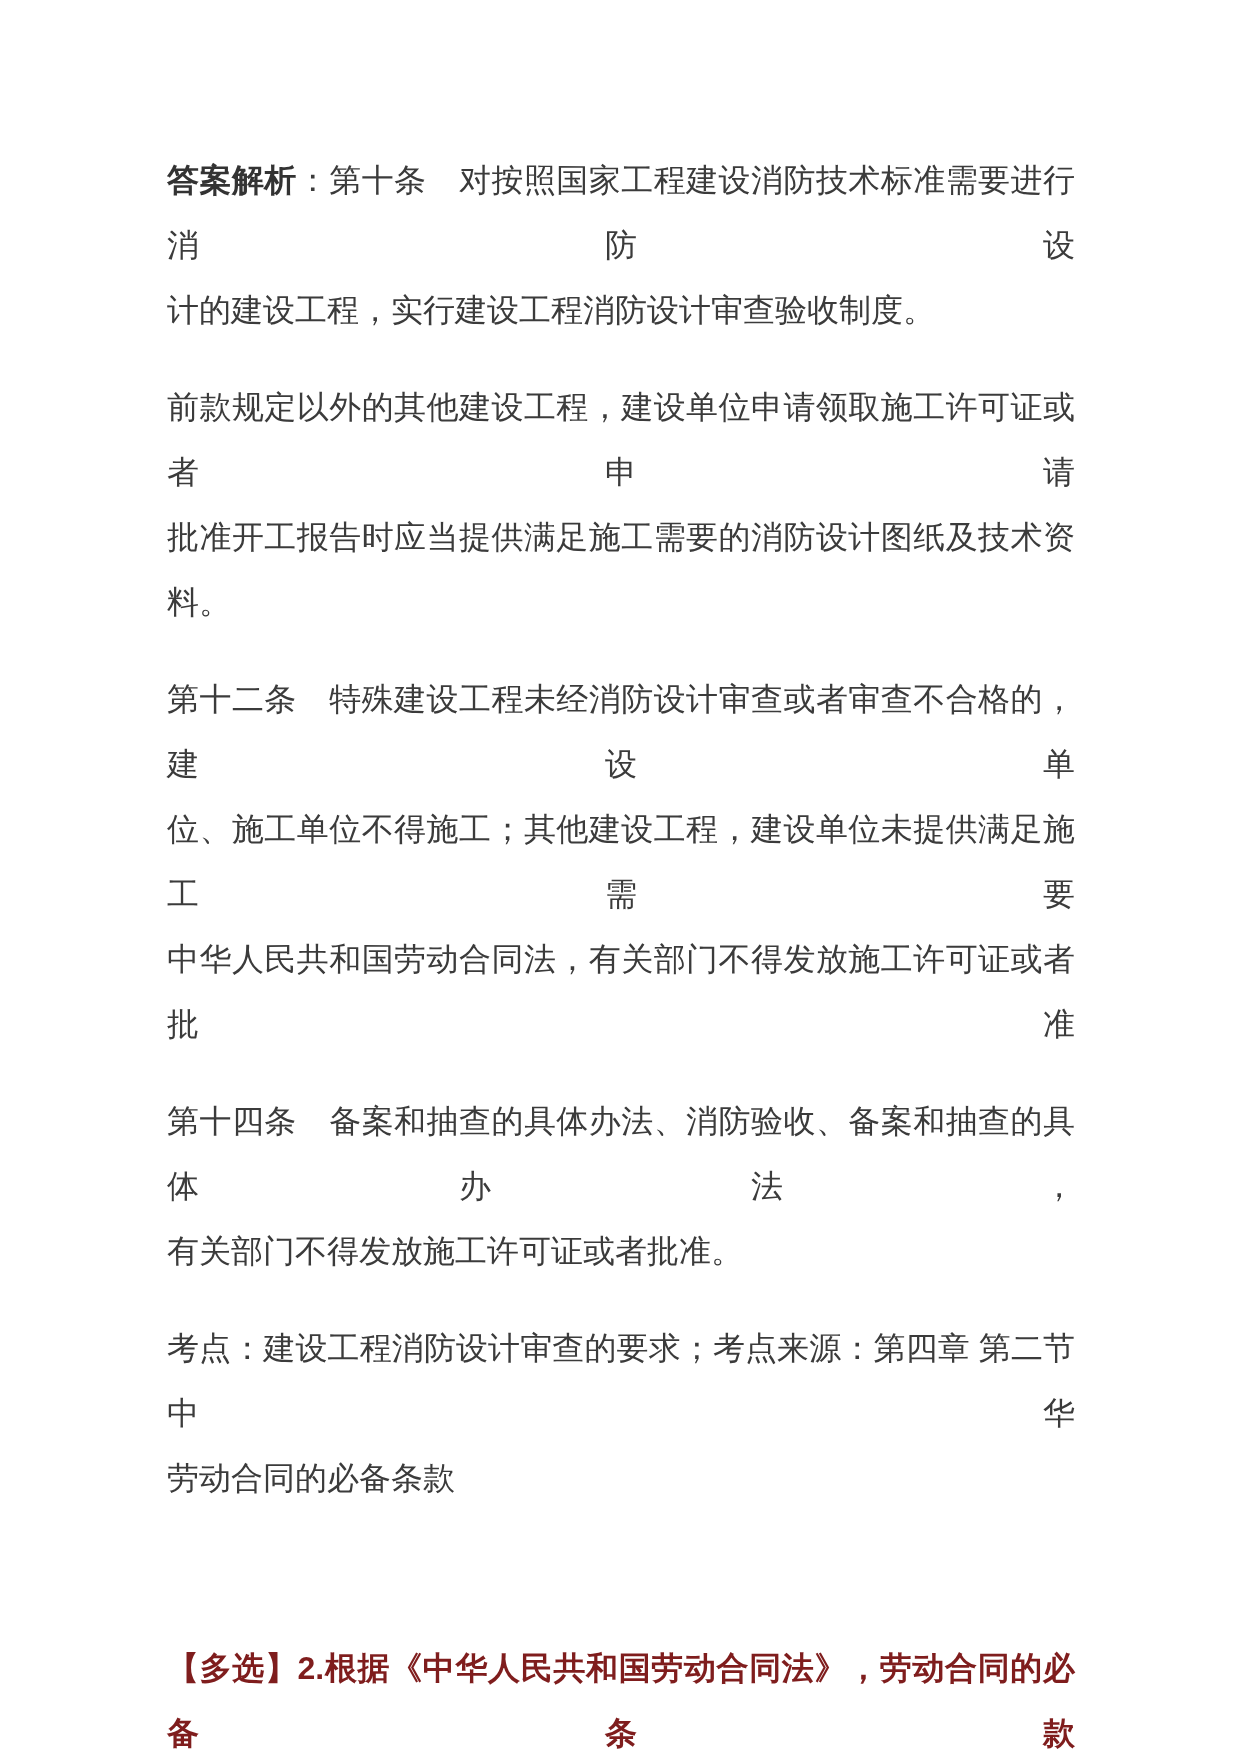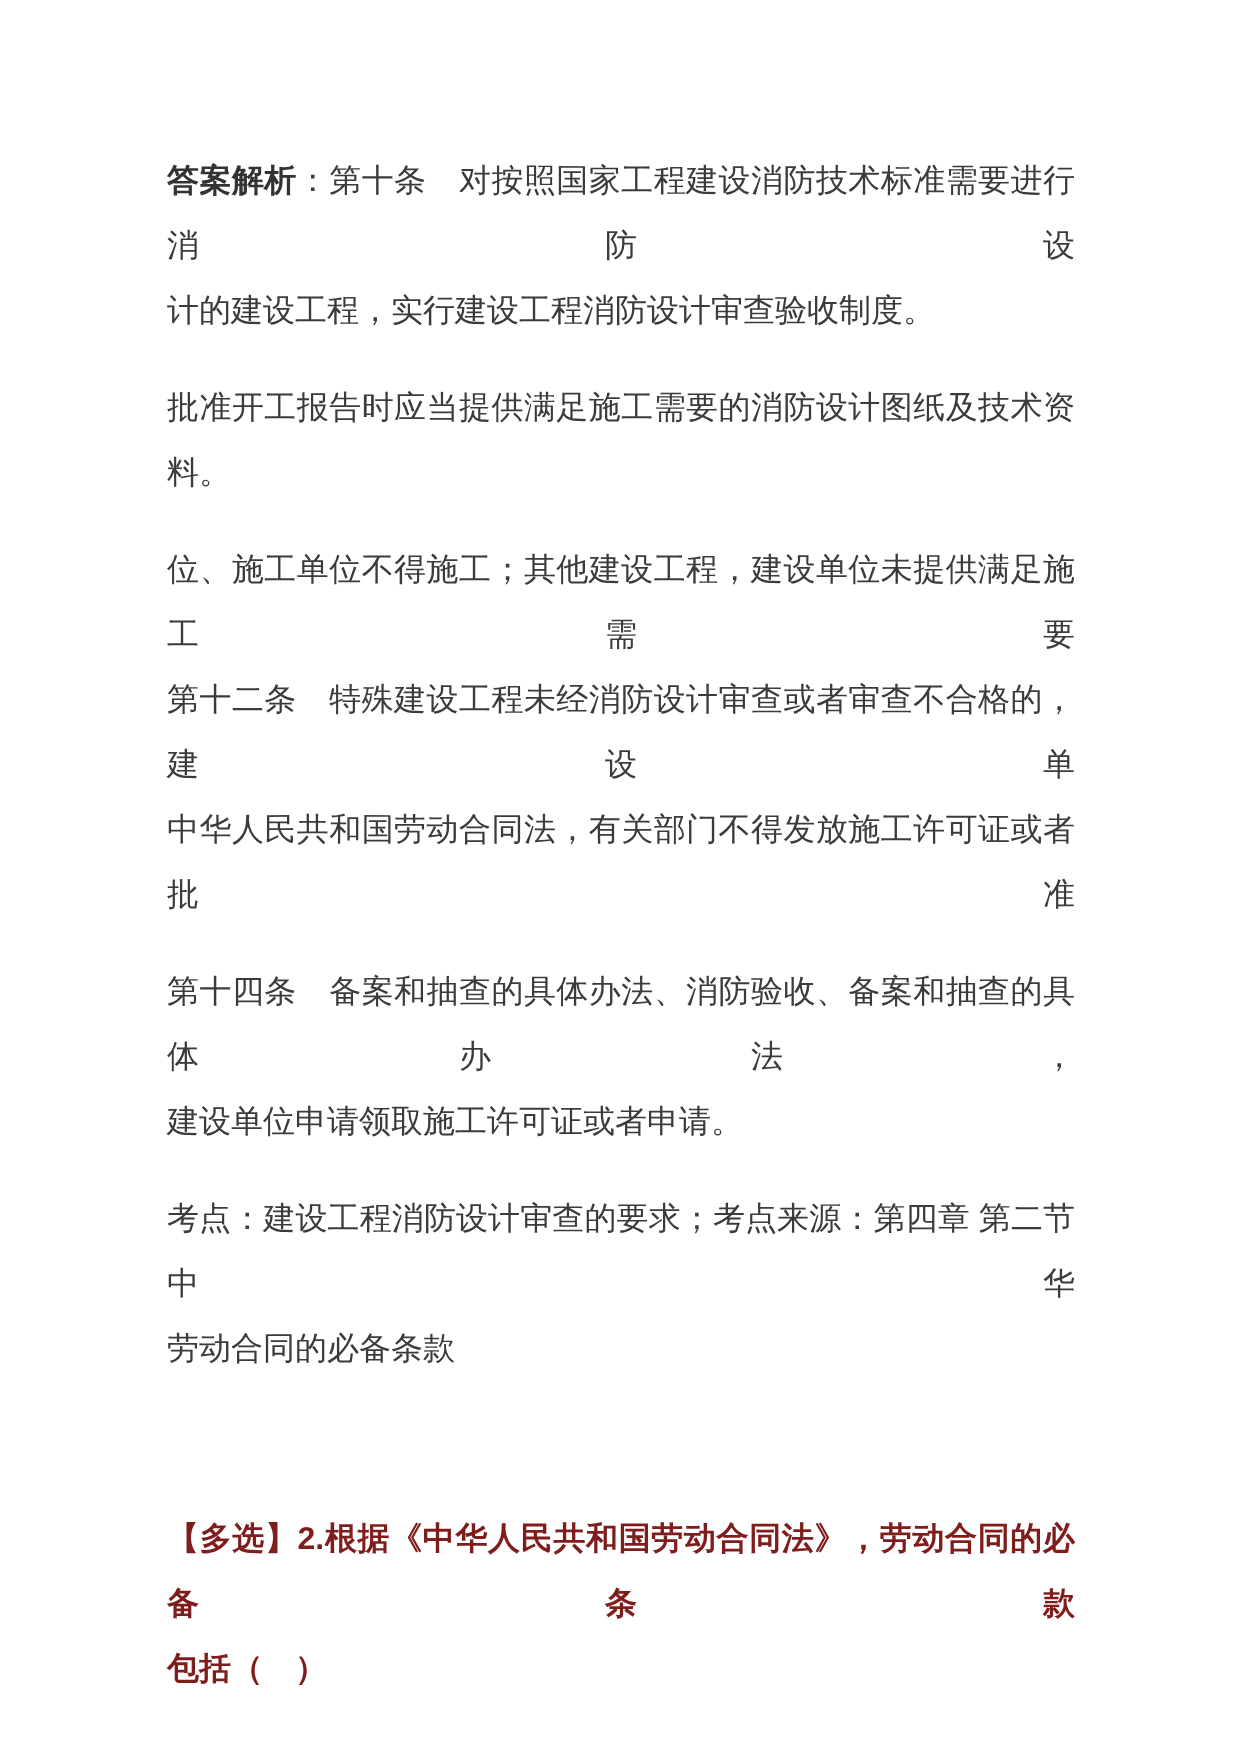--- a/index.html
+++ b/index.html
@@ -33,32 +33,33 @@
 
 <div class="page">
 
   <p class="para">
     <span class="line"><strong class="lead">答案解析</strong><span>：第十条　对按照国家工程建设消防技术标准需要进行消防设</span></span>
     <span class="line last">计的建设工程，实行建设工程消防设计审查验收制度。</span>
   </p>
 
 
   <p class="para">
+    <span class="line">前款规定以外的其他建设工程，建设单位申请领取施工许可证或者申请</span>
     <span class="line last">批准开工报告时应当提供满足施工需要的消防设计图纸及技术资料。</span>
   </p>
 
   <p class="para">
+    <span class="line">第十二条　特殊建设工程未经消防设计审查或者审查不合格的，建设单</span>
     <span class="line">位、施工单位不得施工；其他建设工程，建设单位未提供满足施工需要</span>
-    <span class="line">第十二条　特殊建设工程未经消防设计审查或者审查不合格的，建设单</span>
     <span class="line">中华人民共和国劳动合同法，有关部门不得发放施工许可证或者批准</span>
   </p>
 
   <p class="para">
     <span class="line">第十四条　备案和抽查的具体办法、消防验收、备案和抽查的具体办法，</span>
-    <span class="line last">建设单位申请领取施工许可证或者申请。</span>
+    <span class="line last">有关部门不得发放施工许可证或者批准。</span>
   </p>
 
   <p class="para">
     <span class="line">考点：建设工程消防设计审查的要求；考点来源：第四章 第二节 中华</span>
     <span class="line last">劳动合同的必备条款</span>
   </p>
 
   <p class="para question">
     <span class="line">【多选】2.根据《中华人民共和国劳动合同法》，劳动合同的必备条款</span>
     <span class="line last">包括（　）</span>

